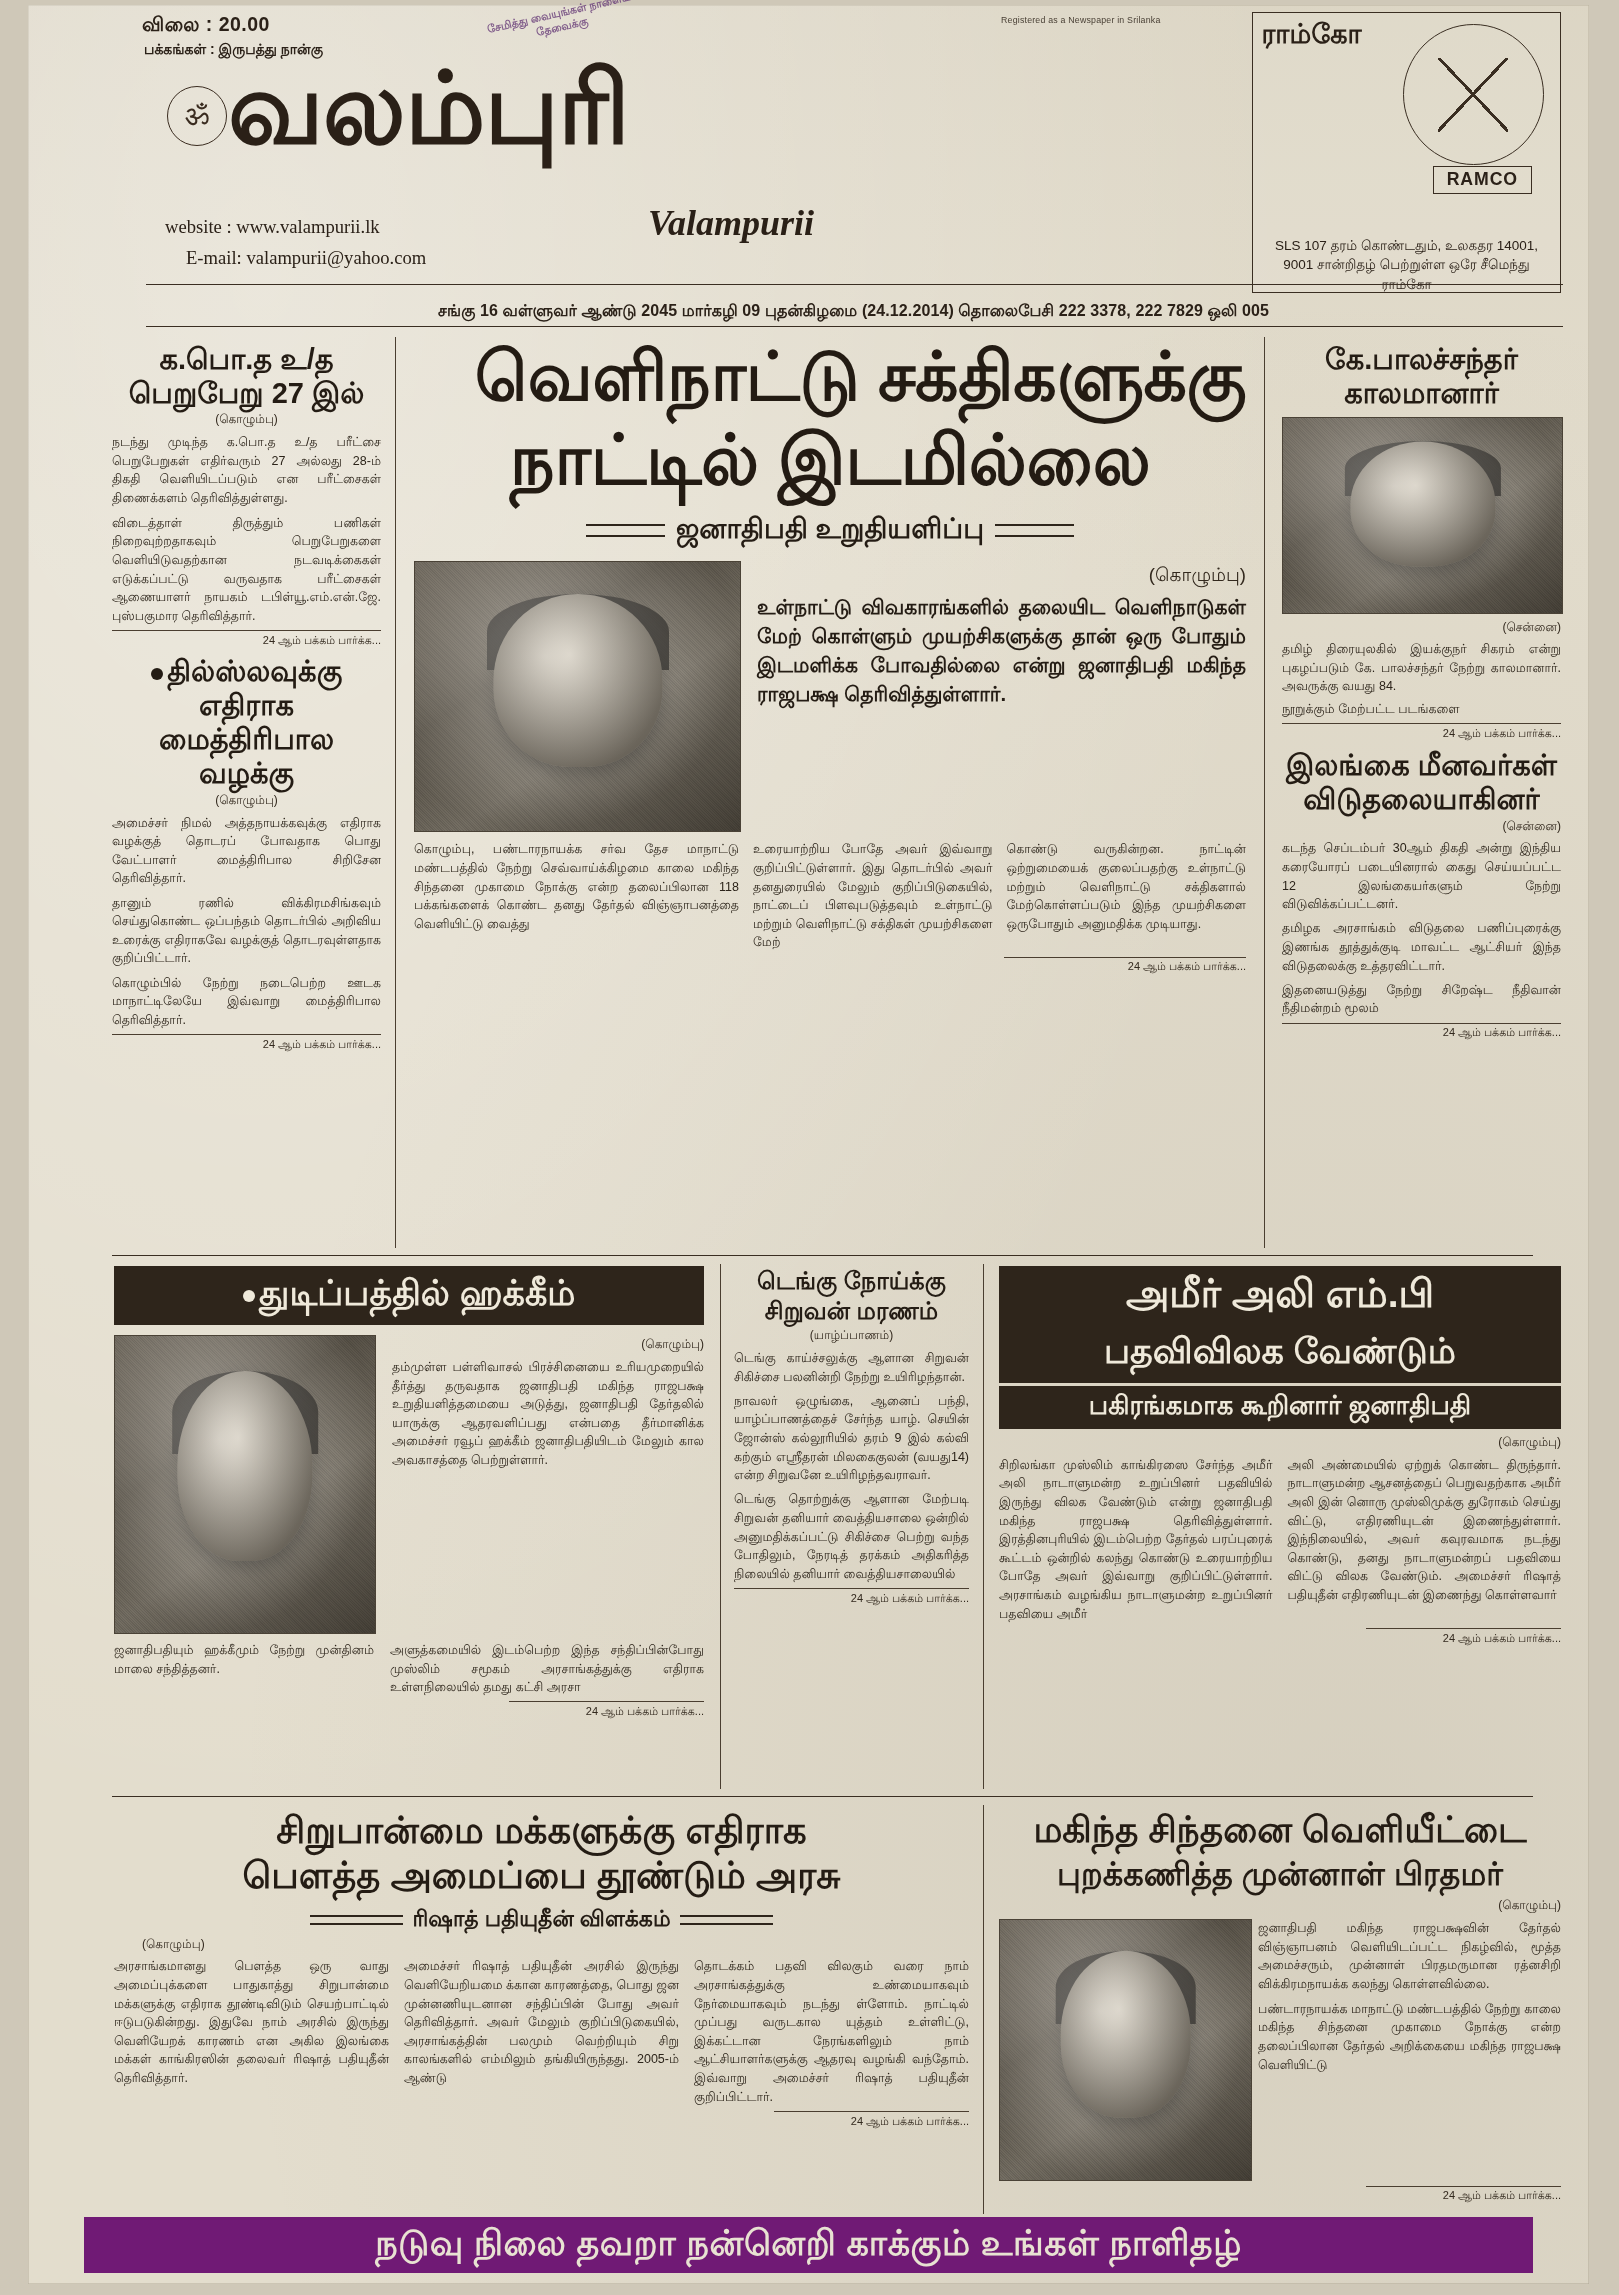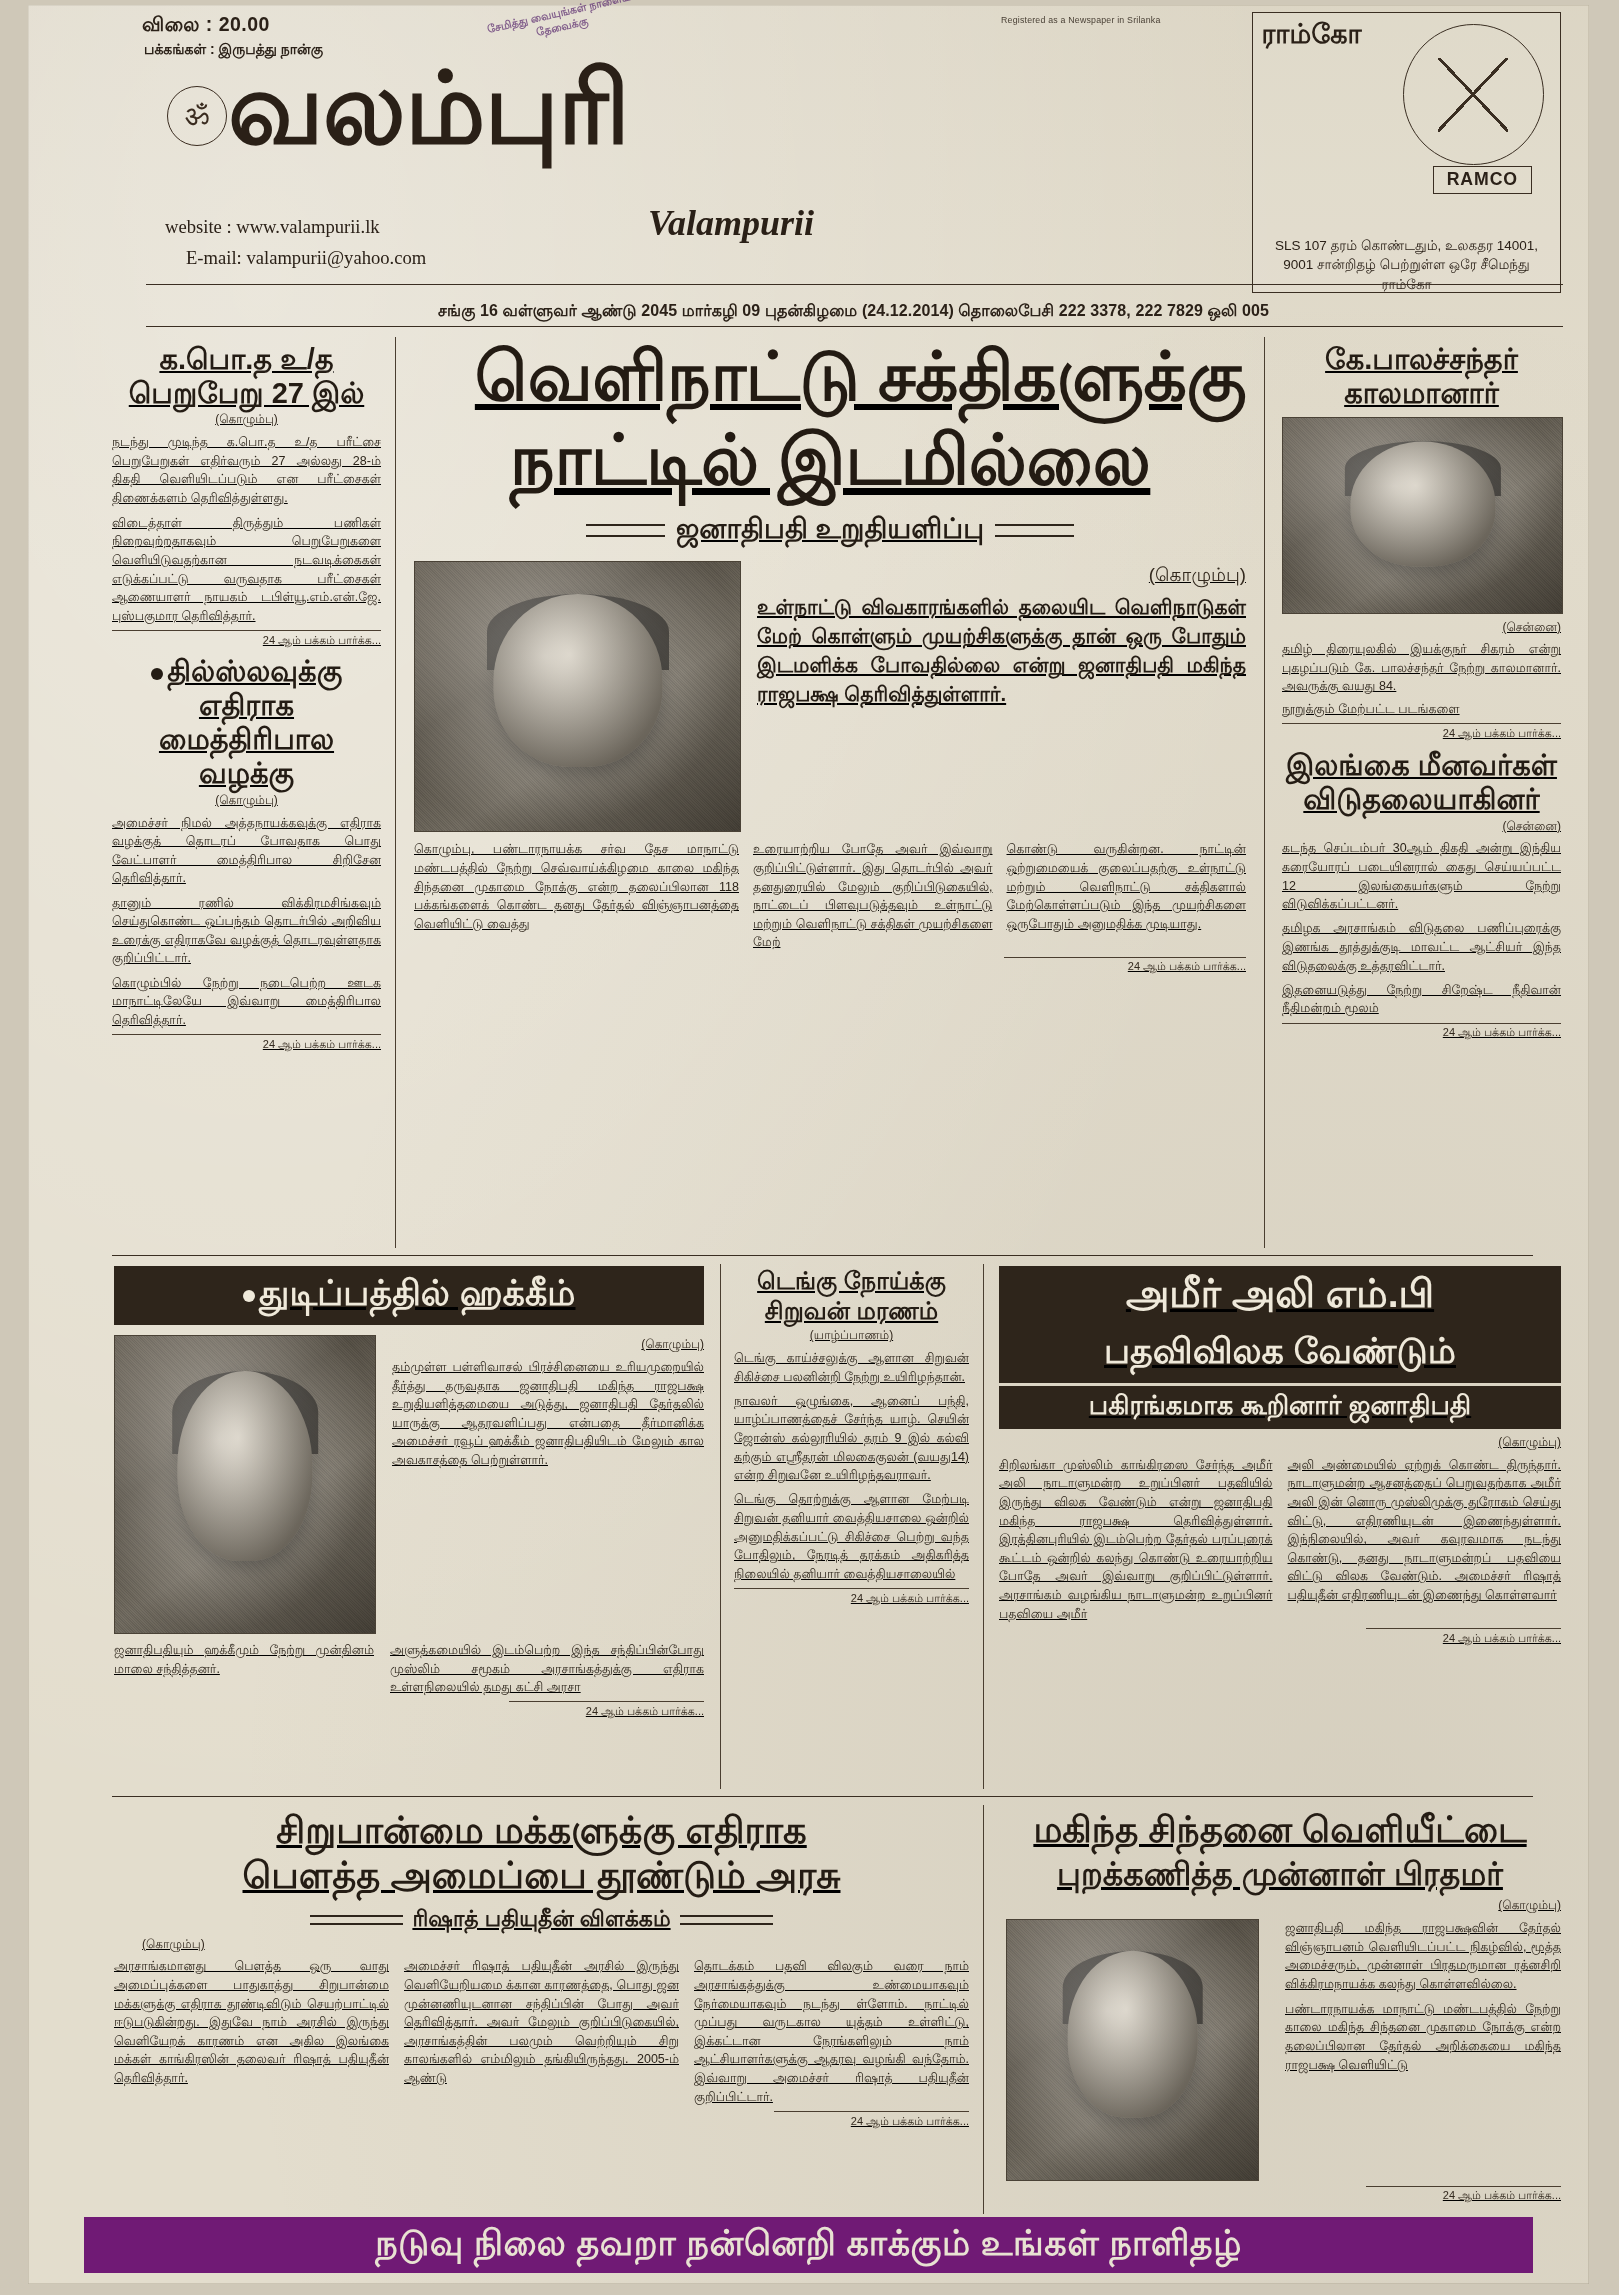--- a/index.html
+++ b/index.html
@@ -127,21 +127,21 @@
   }
   .dateline{
     position:absolute;left:118px;top:297px;right:28px;
     font-size:16px;font-weight:bold;color:#2b2118;text-align:center;
     letter-spacing:0.1px;
   }
   .head-rule-a{position:absolute;left:118px;right:25.6px;top:279px;border-top:1.4px solid #3a2e22;}
   .head-rule-b{position:absolute;left:118px;right:25.6px;top:321px;border-top:1.4px solid #3a2e22;}
 
   
-  .col{position:absolute;text-decoration:underline;}
+  .col{position:absolute;}
   .col-head{
     font-size:29px;line-height:34px;font-weight:bold;color:#241c14;
     text-align:center;
   }
   .col-head.small{font-size:24px;line-height:30px;}
 
   
   .photo{
     background:
       repeating-linear-gradient(45deg, rgba(0,0,0,.10) 0 0.9px, rgba(0,0,0,0) 0.9px 1.9px),
@@ -381,21 +381,21 @@
         <div style="flex:1;" class="body-txt ta">தொடக்கம் பதவி விலகும் வரை நாம் அரசாங்கத்துக்கு உண்மையாகவும் நேர்மையாகவும் நடந்து ள்ளோம்.
 நாட்டில் முப்பது வருடகால யுத்தம் உள்ளிட்டு, இக்கட்டான நேரங்களிலும் நாம் ஆட்சியாளர்களுக்கு ஆதரவு வழங்கி வந்தோம். இவ்வாறு அமைச்சர் ரிஷாத் பதியுதீன் குறிப்பிட்டார்.</div>
       </div>
       <div class="cont ta" style="width:195px;margin-left:auto;">24 ஆம் பக்கம் பார்க்க...</div>
     </div>
 
     <div class="col" style="left:971px; top:1803px; width:562px;">
       <div class="col-head ta" style="font-size:36px;line-height:44px;">மகிந்த சிந்தனை வெளியீட்டை</div>
       <div class="col-head ta" style="font-size:32px;line-height:44px;">புறக்கணித்த முன்னாள் பிரதமர்</div>
       <div class="small-cap ta" style="text-align:right;">(கொழும்பு)</div>
-      <div style="display:flex;gap:26px;margin-left:7px;">
+      <div style="display:flex;gap:6px;">
         <div style="flex:0 0 251px;">
           <div class="photo" style="width:251px;height:260px;">
             <div class="hair"></div>
             <div class="face"></div>
           </div>
         </div>
         <div style="flex:1;">
           <div class="body-txt ta">ஜனாதிபதி மகிந்த ராஜபக்ஷவின் தேர்தல் விஞ்ஞாபனம் வெளியிடப்பட்ட நிகழ்வில், மூத்த அமைச்சரும், முன்னாள் பிரதமருமான ரத்னசிறி விக்கிரமநாயக்க கலந்து கொள்ளவில்லை.</div>
           <div class="body-txt ta" style="margin-top:6.5px;">பண்டாரநாயக்க மாநாட்டு மண்டபத்தில் நேற்று காலை மகிந்த சிந்தனை முகாமை நோக்கு என்ற தலைப்பிலான தேர்தல் அறிக்கையை மகிந்த ராஜபக்ஷ வெளியிட்டு</div>
         </div>

